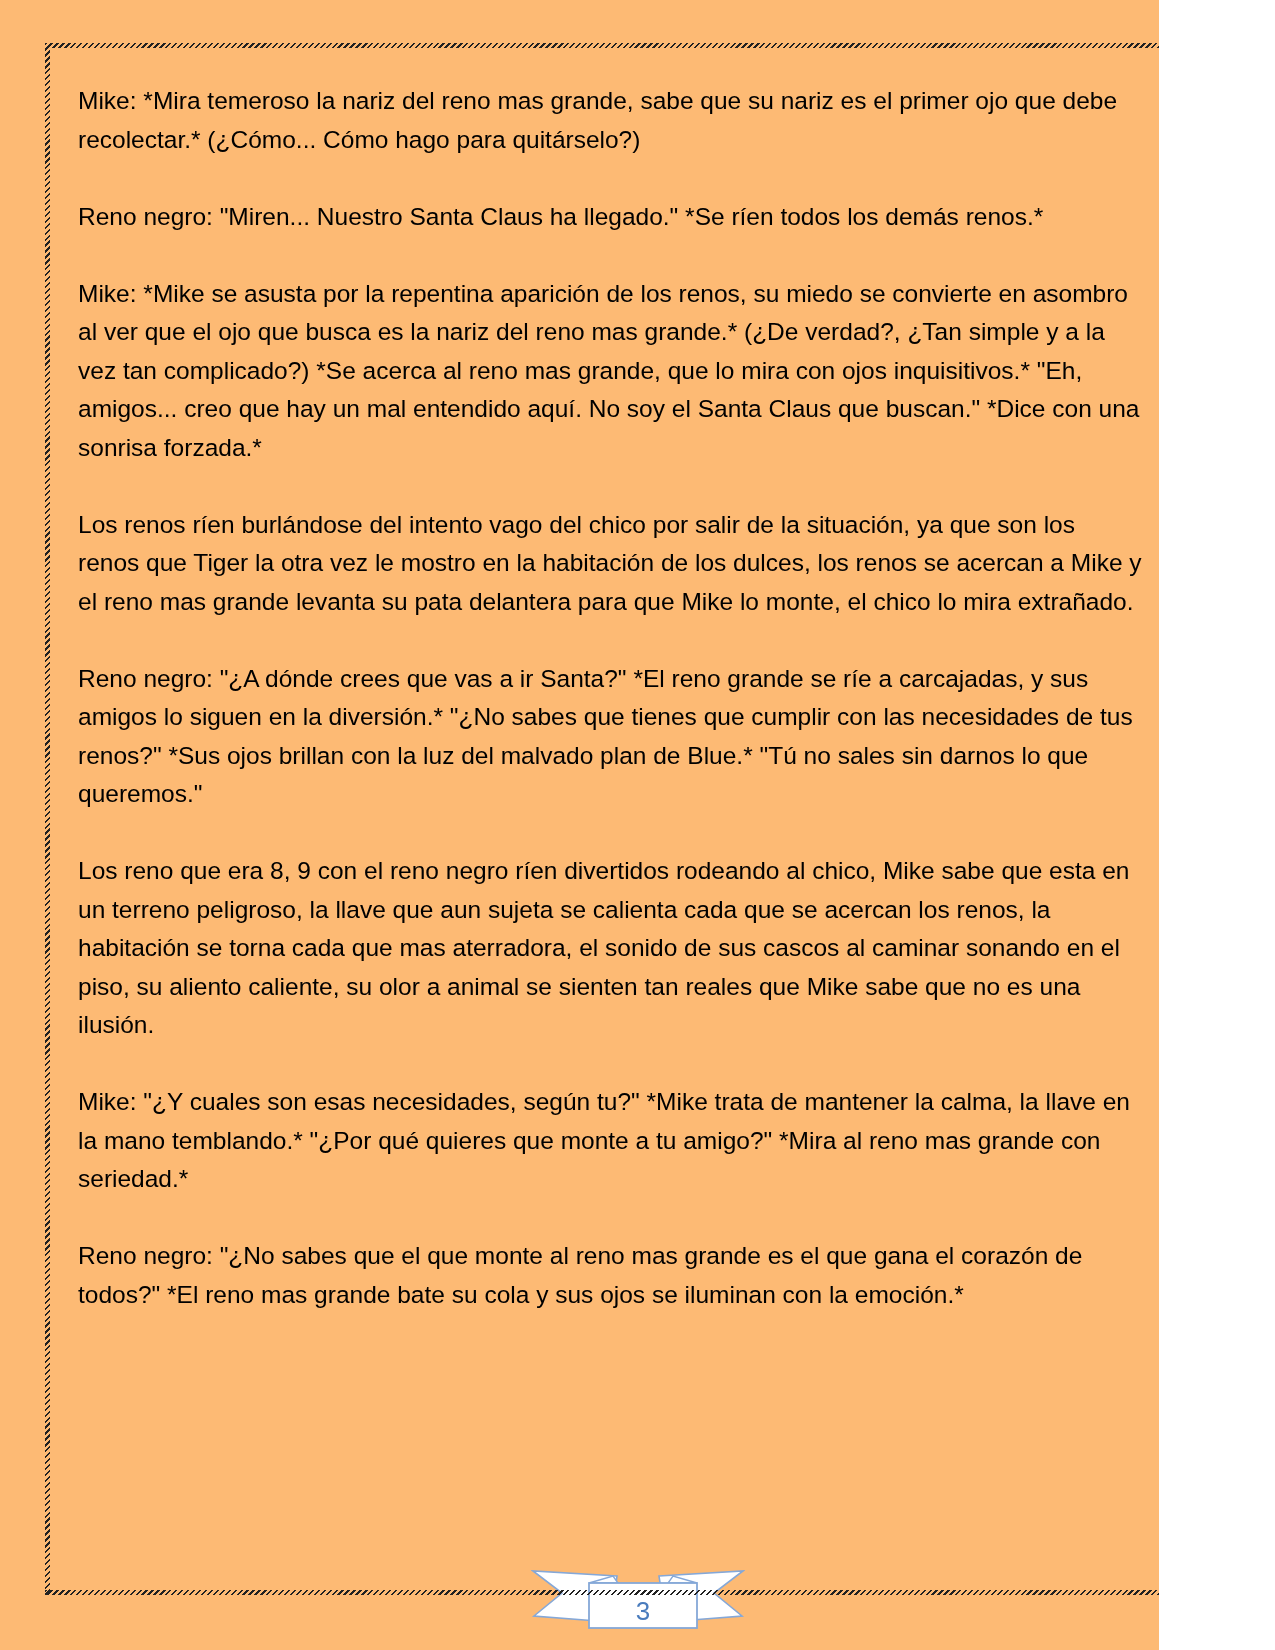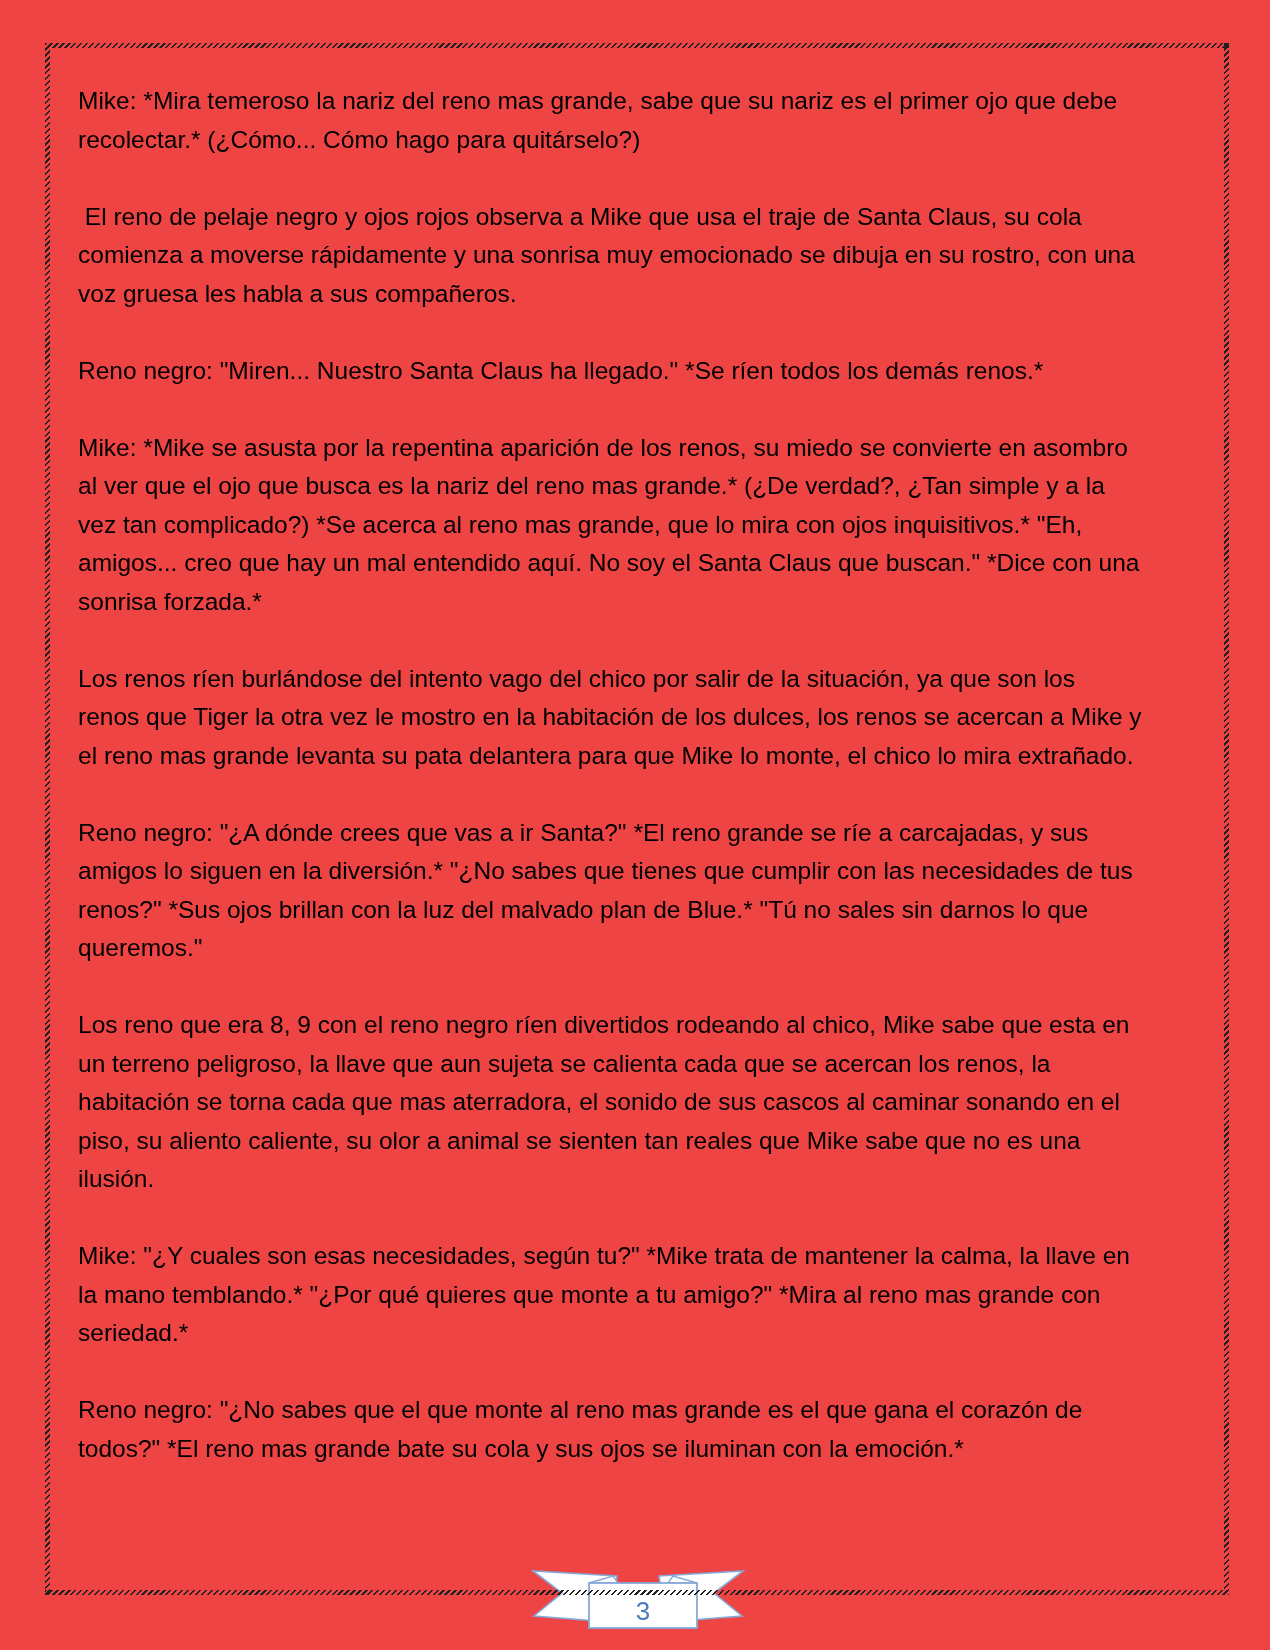--- a/index.html
+++ b/index.html
@@ -1,20 +1,20 @@
 <!DOCTYPE html>
 <html><head>
 <meta charset="utf-8">
 <style>
   html,body{margin:0;padding:0;background:#ffffff;}
   .page{
     position:relative;
-    width:1270px;
+    width:1159px;
     height:1650px;
-    background:#ef4444;
+    background:#fdba74;
     font-family:"Liberation Sans", sans-serif;
     overflow:hidden;
   }
   
   .border-strip{
     position:absolute;
     z-index:3;
     background:repeating-linear-gradient(135deg,#222 0px,#222 1.6px,transparent 1.6px,transparent 4.2px);
   }
   .border-top{left:45px;top:43px;width:1184px;height:5px;}
@@ -56,21 +56,20 @@
 
 <div class="page">
 
   <div class="border-strip border-top"></div>
   <div class="border-strip border-bottom"></div>
   <div class="border-strip border-left"></div>
   <div class="border-strip border-right"></div>
 
   <div class="content">
     <p>Mike: *Mira temeroso la nariz del reno mas grande, sabe que su nariz es el primer ojo que debe recolectar.* (¿Cómo... Cómo hago para quitárselo?)</p>
-    <p>&nbsp;El reno de pelaje negro y ojos rojos observa a Mike que usa el traje de Santa Claus, su cola comienza a moverse rápidamente y una sonrisa muy emocionado se dibuja en su rostro, con una voz gruesa les habla a sus compañeros.</p>
     <p>Reno negro: "Miren... Nuestro Santa Claus ha llegado." *Se ríen todos los demás renos.*</p>
     <p>Mike: *Mike se asusta por la repentina aparición de los renos, su miedo se convierte en asombro al ver que el ojo que busca es la nariz del reno mas grande.* (¿De verdad?, ¿Tan simple y a la vez tan complicado?) *Se acerca al reno mas grande, que lo mira con ojos inquisitivos.* "Eh, amigos... creo que hay un mal entendido aquí. No soy el Santa Claus que buscan." *Dice con una sonrisa forzada.*</p>
     <p>Los renos ríen burlándose del intento vago del chico por salir de la situación, ya que son los renos que Tiger la otra vez le mostro en la habitación de los dulces, los renos se acercan a Mike y el reno mas grande levanta su pata delantera para que Mike lo monte, el chico lo mira extrañado.</p>
     <p>Reno negro: "¿A dónde crees que vas a ir Santa?" *El reno grande se ríe a carcajadas, y sus amigos lo siguen en la diversión.* "¿No sabes que tienes que cumplir con las necesidades de tus renos?" *Sus ojos brillan con la luz del malvado plan de Blue.* "Tú no sales sin darnos lo que queremos."</p>
     <p>Los reno que era 8, 9 con el reno negro ríen divertidos rodeando al chico, Mike sabe que esta en un terreno peligroso, la llave que aun sujeta se calienta cada que se acercan los renos, la habitación se torna cada que mas aterradora, el sonido de sus cascos al caminar sonando en el piso, su aliento caliente, su olor a animal se sienten tan reales que Mike sabe que no es una ilusión.</p>
     <p>Mike: "¿Y cuales son esas necesidades, según tu?" *Mike trata de mantener la calma, la llave en la mano temblando.* "¿Por qué quieres que monte a tu amigo?" *Mira al reno mas grande con seriedad.*</p>
     <p>Reno negro: "¿No sabes que el que monte al reno mas grande es el que gana el corazón de todos?" *El reno mas grande bate su cola y sus ojos se iluminan con la emoción.*</p>
   </div>
 
   <div class="ribbon">

